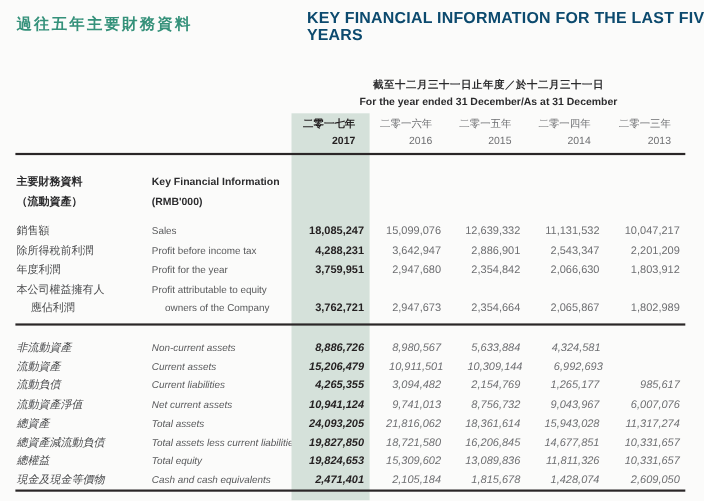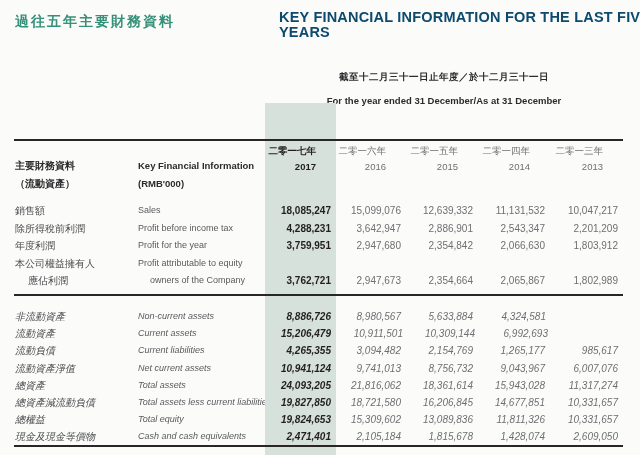--- a/index.html
+++ b/index.html
@@ -18,33 +18,33 @@
     left:279px;top:10px;width:372px;font-size:14.5px;font-weight:bold;color:#0c4a6e;
     line-height:15px;letter-spacing:0.2px;
   }
   
   .period-zh{
     left:265px;top:71px;width:358px;text-align:center;
     font-size:9.5px;font-weight:bold;color:#2b2b2d;letter-spacing:0.5px;
   }
   .period-en{
     left:265px;top:87px;width:358px;text-align:center;
-    font-size:9.5px;font-weight:bold;color:#2b2b2d;margin-top:8px;
+    font-size:9.5px;font-weight:bold;color:#2b2b2d;
   }
   
   .hl-col{
     left:265px;top:103px;width:71px;height:352px;background:#d5e1da;
   }
   
   .rule{left:14px;width:609px;height:2px;background:#2a2627;z-index:5;}
   #rule1{top:139px}
   #rule2{top:294px}
   #rule3{top:445px}
   
-  .yrow{left:250px;width:358px;display:flex;z-index:2;margin-top:38px;}
+  .yrow{left:257px;width:358px;display:flex;z-index:2;}
   #yrow-zh{top:105px}
   #yrow-en{top:121px}
   .yc{box-sizing:border-box;text-align:right;padding-right:5px;font-size:9.5px;
       color:#6e6f72;line-height:15px;}
   .yc.cur{font-weight:bold;color:#231f20;}
   .cw0{width:71px}.cw1{width:70px}.cw2{width:72px}.cw3{width:72px}.cw4{width:73px}
   
   .sechead{top:157px;font-weight:bold;color:#2b2b2d;line-height:18px;z-index:2;}
   #sechead-zh{left:15px;font-size:10px;}
   #sechead-en{left:138px;font-size:9.5px;}

